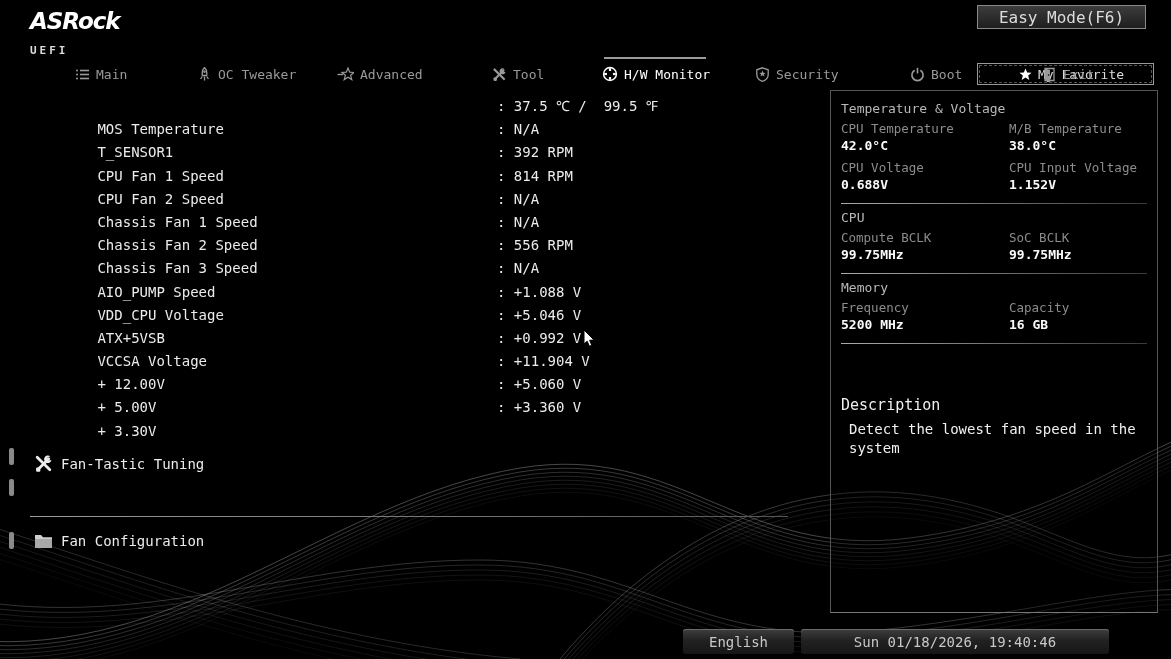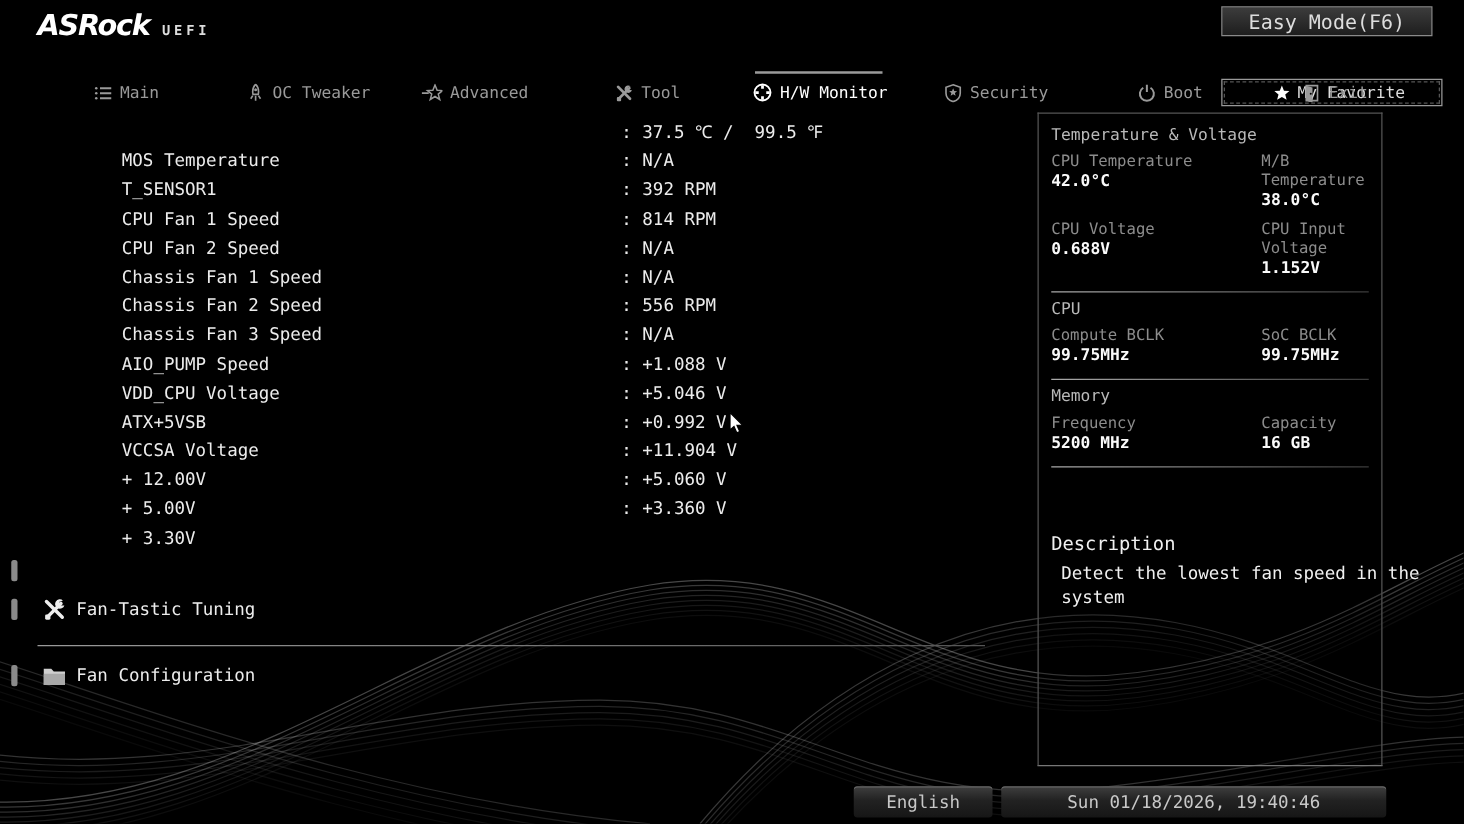--- a/index.html
+++ b/index.html
@@ -4,21 +4,21 @@
 <style>
   * { margin:0; padding:0; box-sizing:border-box; }
   html,body { width:1171px; height:659px; background:#000; overflow:hidden;
     font-family:"DejaVu Sans Mono", monospace; }
   #screen { position:relative; width:1171px; height:659px; background:#000; color:#e8e8e8; }
 
   
   .waves { position:absolute; left:0; top:0; width:1171px; height:659px; z-index:0; pointer-events:none; }
 
   
-  .logo { position:absolute; left:30px; top:8px; z-index:3; display:flex; align-items:baseline; gap:10px; }
+  .logo { position:absolute; left:30px; top:8px; z-index:3; display:flex; align-items:baseline; gap:10px;flex-direction:column; }
   .logo-main { font-family:"DejaVu Sans", sans-serif; font-style:italic; font-weight:bold;
     font-size:23px; color:#fff; letter-spacing:-1px; }
   .logo-sub { font-size:11px; color:#ddd; letter-spacing:3px; font-weight:bold; }
 
   .easy-mode { position:absolute; left:977px; top:5px; width:169px; height:24px; z-index:3;
     background:linear-gradient(#3c3c3c,#1e1e1e); border:1px solid #8a8a8a; color:#ddd;
     font-size:16px; display:flex; align-items:center; justify-content:center; }
 
   .my-favorite { position:absolute; left:977px; top:63px; width:177px; height:22px; z-index:3;
     border:1px solid #999; outline:1px dashed #555; outline-offset:-3px;
@@ -38,21 +38,21 @@
 
   
   .menu-marker { position:absolute; left:9px; width:5px; height:17px; border-radius:2px; background:#8a8a8a; z-index:3; }
   .menu-row { position:absolute; left:30px; height:23px; display:flex; align-items:center; gap:8px;
     font-size:14px; color:#ececec; z-index:3; padding-left:4px; }
   .menu-row.selected { background:#ebebe9; color:#141414; width:521px; }
   .menu-sep { position:absolute; left:30px; top:516px; width:758px; height:1px;
     background:linear-gradient(90deg,#9a9a9a,#555); z-index:3; }
 
   
-  .panel { position:absolute; left:830px; top:90px; width:276px; height:523px;
+  .panel { position:absolute; left:830px; top:90px; width:328px; height:523px;
     border:1px solid #555; border-bottom-color:#777; z-index:2; background:rgba(0,0,0,.25); }
   .panel-inner { padding:4px 10px 0 10px; }
   .p-section-title { font-size:13px; color:#b9b9b9; margin:6px 0 2px 0; }
   .p-grid { display:grid; grid-template-columns:168px 1fr; }
   .pitem { margin:3px 0 4px 0; }
   .plabel { font-size:12.5px; color:#8c8c8c; }
   .pvalue { font-size:13px; color:#fafafa; font-weight:bold; margin-top:2px; }
   .p-sep { height:1px; margin:7px 0 2px 0; background:linear-gradient(90deg,#aaa,#3a3a3a); }
 
   .desc-block { margin-top:52px; }
@@ -274,21 +274,21 @@
 
       <div class="sensor-row">
         <span class="s-label">+ 3.30V</span>
         <span class="s-value">: +3.360 V</span>
       </div>
     </div>
 
   <div class="menu-marker" style="top:448px"></div>
 
   <div class="menu-marker" style="top:479px"></div>
-  <div class="menu-row" style="top:476px">
+  <div class="menu-row" style="top:452px">
     <svg width="19" height="19" viewBox="0 0 18 18">
       <path d="M3 3 L15 15" stroke="#ededed" stroke-width="2.6" stroke-linecap="round"></path>
       <path d="M15.5 2.2 A3.6 3.6 0 1 0 16.6 6 L13.4 6 L12.8 3.2 Z" fill="#ededed"></path>
       <path d="M14 4.5 L4 14.5" stroke="#ededed" stroke-width="2.6" stroke-linecap="round"></path>
       <rect x="2" y="12.8" width="4" height="4" rx="1" fill="#ededed"></rect>
     </svg>
     <span>Fan-Tastic Tuning</span>
   </div>
 
   <div class="menu-sep"></div>

